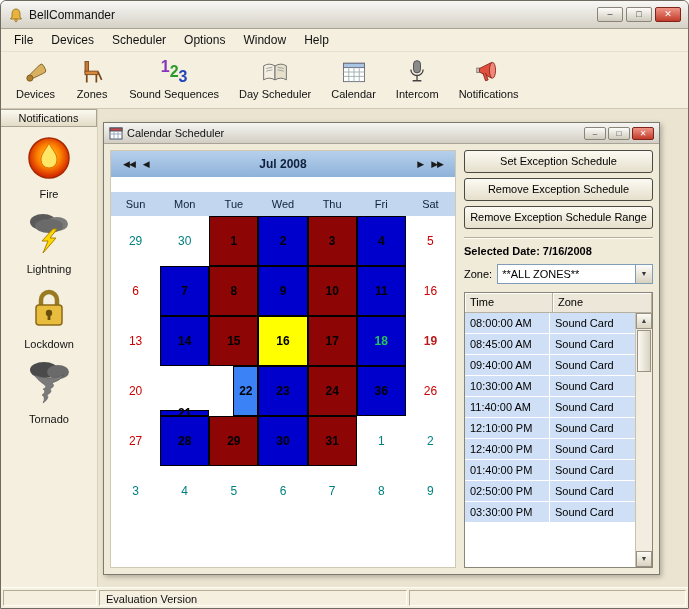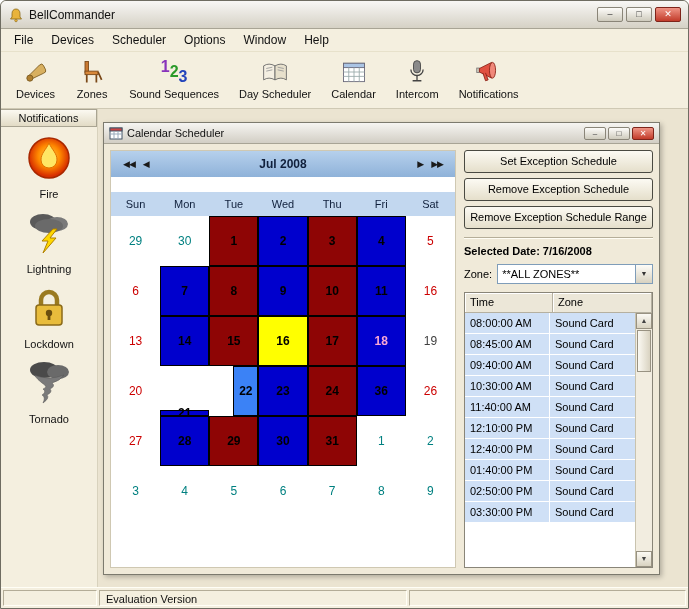--- a/index.html
+++ b/index.html
@@ -295,22 +295,22 @@
                 <div class="cal-cell block" style="background: rgb(142, 5, 5); color: rgb(0, 0, 0);">8</div>
                 <div class="cal-cell block" style="background: rgb(0, 0, 205); color: rgb(0, 0, 0);">9</div>
                 <div class="cal-cell block" style="background: rgb(142, 5, 5); color: rgb(0, 0, 0);">10</div>
                 <div class="cal-cell block" style="background: rgb(0, 0, 205); color: rgb(0, 0, 0);">11</div>
                 <div class="cal-cell" style="color: rgb(204, 0, 0); font-weight: normal;">16</div>
                 <div class="cal-cell" style="color: rgb(204, 0, 0); font-weight: normal;">13</div>
                 <div class="cal-cell block" style="background: rgb(0, 0, 205); color: rgb(0, 0, 0);">14</div>
                 <div class="cal-cell block" style="background: rgb(142, 5, 5); color: rgb(0, 0, 0);">15</div>
                 <div class="cal-cell block" style="background: rgb(255, 255, 0); color: rgb(0, 0, 0);">16</div>
                 <div class="cal-cell block" style="background: rgb(142, 5, 5); color: rgb(0, 0, 0);">17</div>
-                <div class="cal-cell block" style="background: rgb(0, 0, 205); color: #f9a8d4;">18</div>
-                <div class="cal-cell" style="color: #404040; font-weight: normal;">19</div>
+                <div class="cal-cell block" style="background: rgb(0, 0, 205); color: #22c55e;">18</div>
+                <div class="cal-cell" style="color: #b91c1c; font-weight: bold;">19</div>
                 <div class="cal-cell" style="color: rgb(204, 0, 0); font-weight: normal;">20</div>
                 <div class="cal-cell block" style="background: rgb(0, 0, 205); color: rgb(0, 0, 0); margin-top: 44px;">21</div>
                 <div class="cal-cell block" style="background: #3b82f6; color: rgb(0, 0, 0); margin-left: 24px;">22</div>
                 <div class="cal-cell block" style="background: rgb(0, 0, 205); color: rgb(0, 0, 0);">23</div>
                 <div class="cal-cell block" style="background: rgb(142, 5, 5); color: rgb(0, 0, 0);">24</div>
                 <div class="cal-cell block" style="background: rgb(0, 0, 205); color: rgb(0, 0, 0);">36</div>
                 <div class="cal-cell" style="color: rgb(204, 0, 0); font-weight: normal;">26</div>
                 <div class="cal-cell" style="color: rgb(204, 0, 0); font-weight: normal;">27</div>
                 <div class="cal-cell block" style="background: rgb(0, 0, 205); color: rgb(0, 0, 0);">28</div>
                 <div class="cal-cell block" style="background: rgb(142, 5, 5); color: rgb(0, 0, 0);">29</div>

